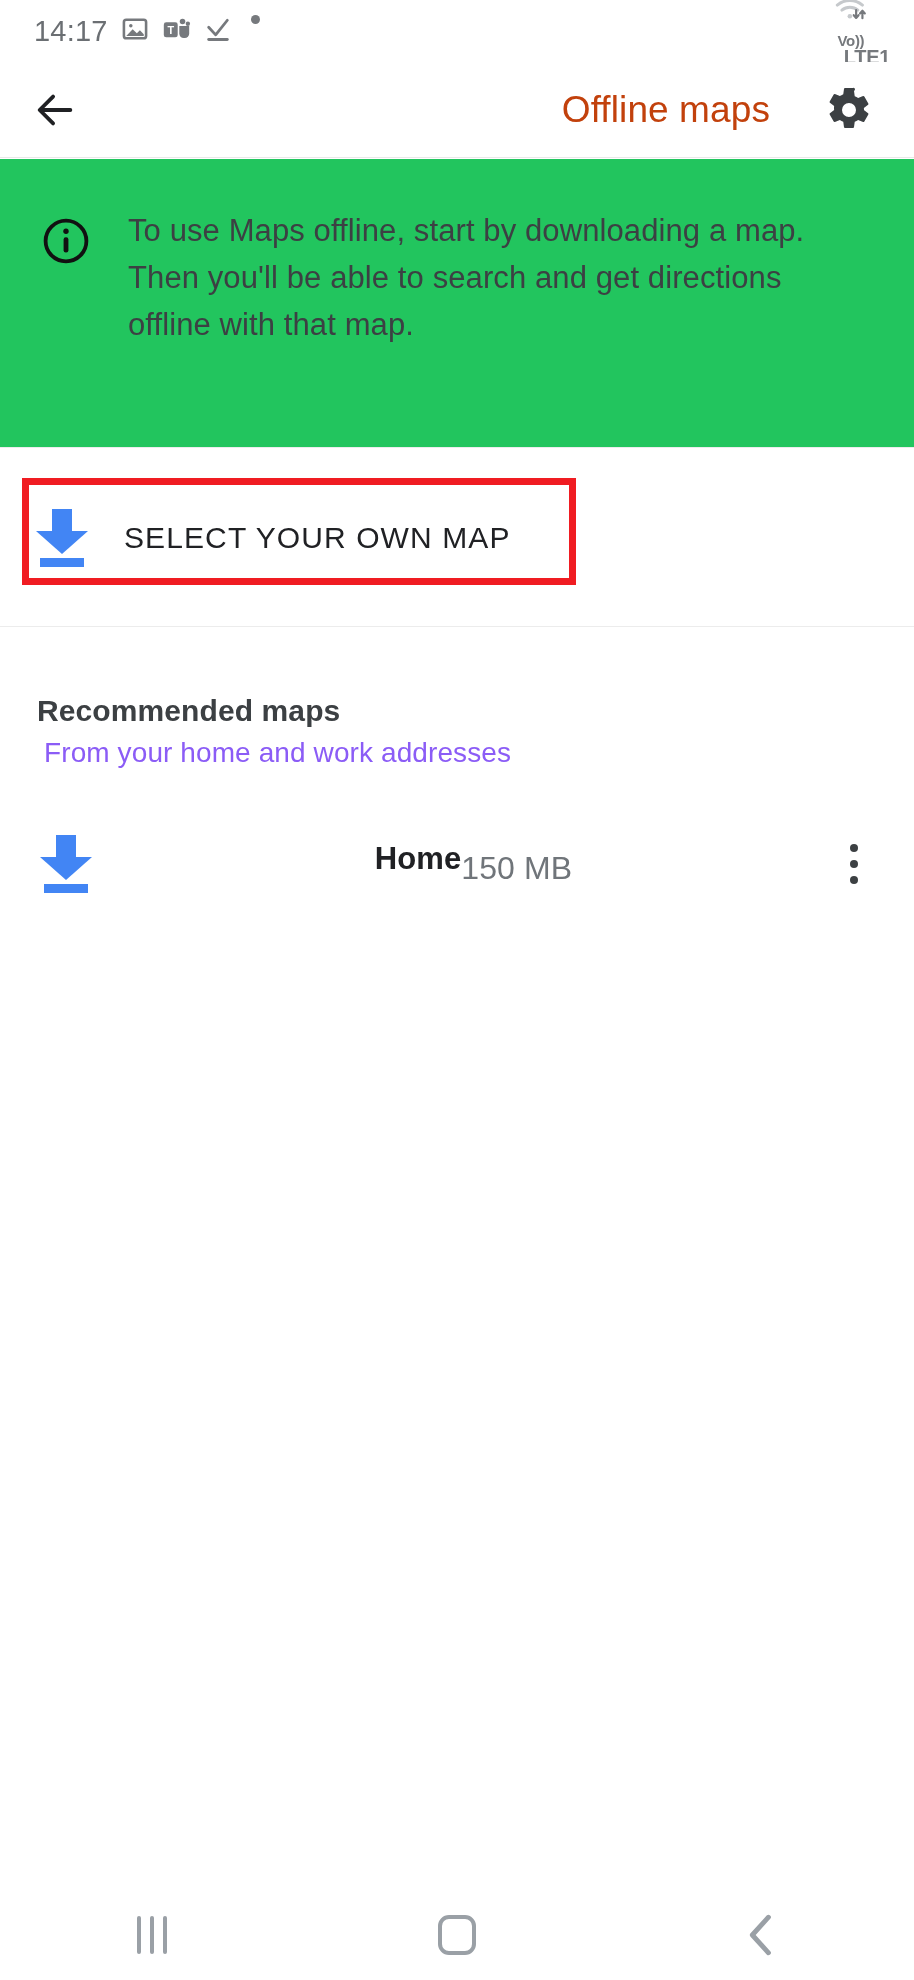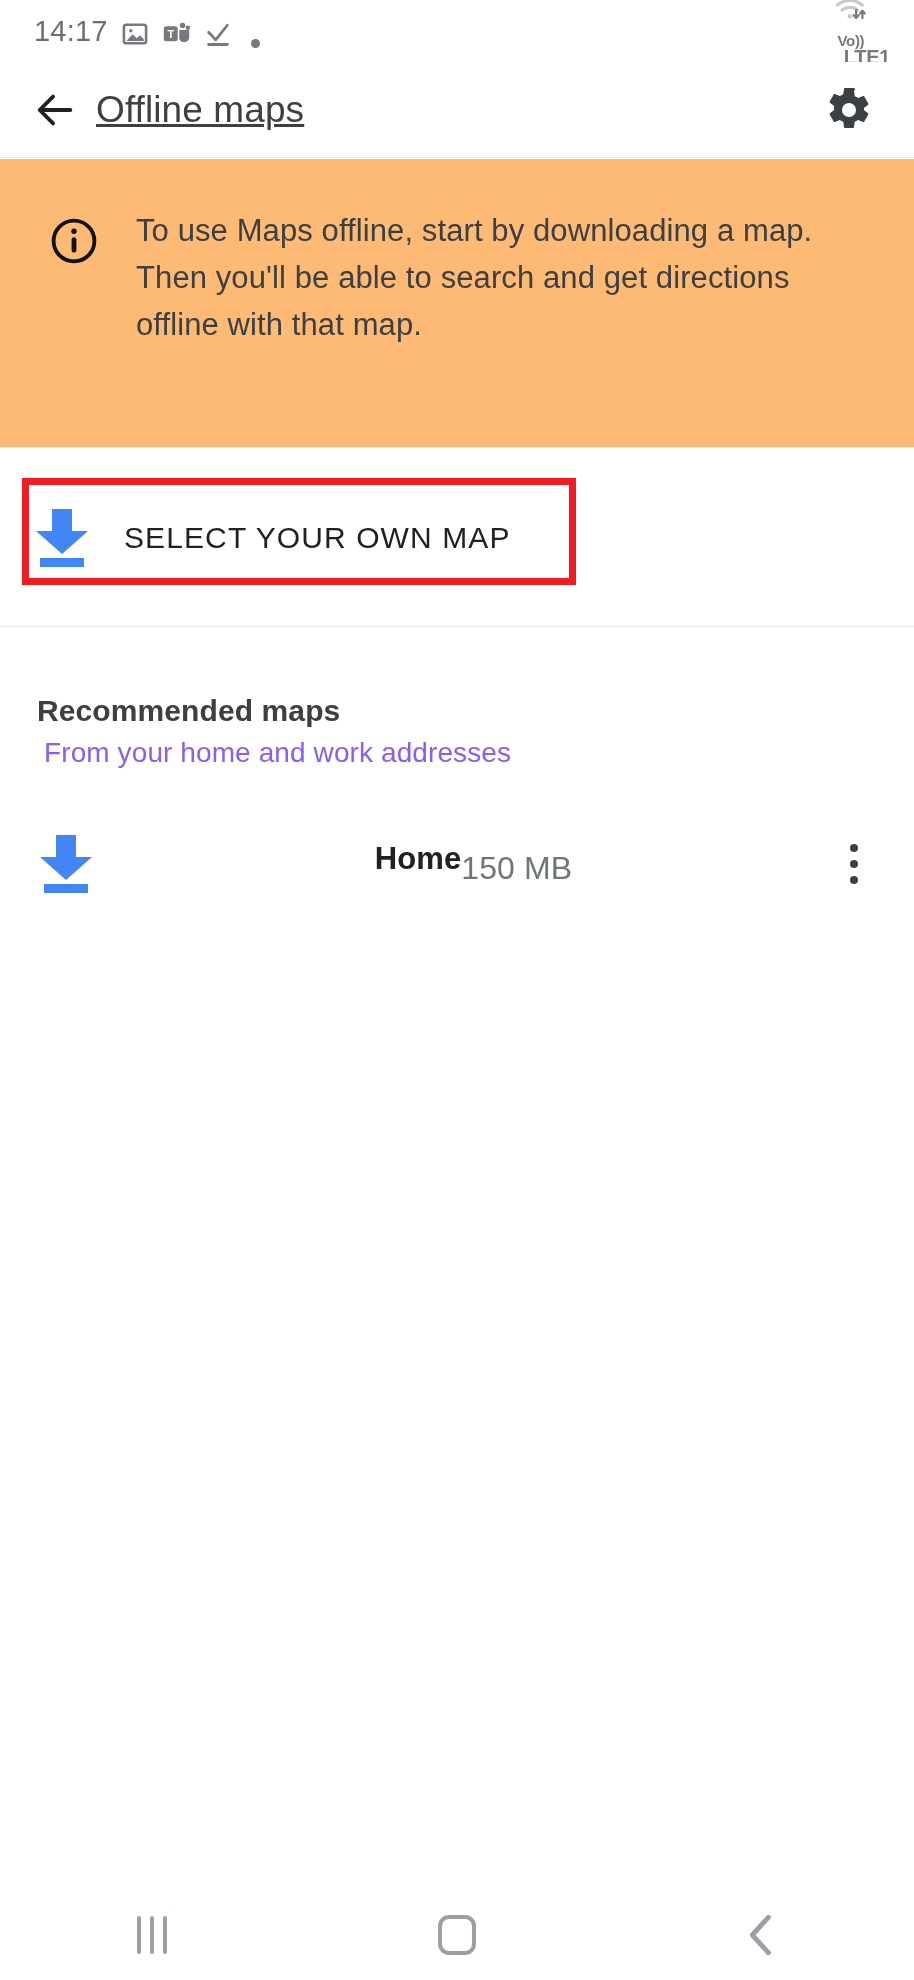--- a/index.html
+++ b/index.html
@@ -11,21 +11,21 @@
     overflow:hidden;
   }
   .screen { position:relative; width:914px; height:1980px; background:#fff; }
 
   
   .statusbar {
     position:absolute; top:0; left:0; width:914px; height:62px;
     display:flex; align-items:center; justify-content:space-between;
     padding:0 24px 0 34px;
   }
-  .sb-left { display:flex; align-items:flex-end; gap:13px; }
+  .sb-left { display:flex; align-items:flex-start; gap:13px; }
   .sb-time {
     font-size:29px; color:#6b6f73; letter-spacing:0.2px;
     font-family:"Liberation Sans", sans-serif;
   }
   .sb-right { display:flex; align-items:center; gap:11px;flex-direction:column; }
   .sb-icon { display:flex; align-items:center; justify-content:center; }
   .dot-ind { width:9px; height:9px; border-radius:50%; background:#76797d; margin-left:6px; }
 
   .volte {
     display:flex; flex-direction:column; align-items:center;
@@ -52,29 +52,29 @@
   }
 
   
   .appbar {
     position:absolute; top:62px; left:0; width:914px; height:96px;
     display:flex; align-items:center; background:#fff;
     border-bottom:1px solid #e8e8e8;
   }
   .appbar-back { width:110px; display:flex; align-items:center; justify-content:center; }
   .appbar-title {
-    flex:1; text-align:left; font-size:37px; color:#404040;
-    letter-spacing:0.1px; transform:translateX(-14px);text-decoration:underline;
+    flex:1; text-align:right; font-size:37px; color:#c2410c;
+    letter-spacing:0.1px; transform:translateX(-14px);
   }
   .appbar-settings { width:130px; display:flex; align-items:center; justify-content:center; }
 
   
   .info-block {
     position:absolute; top:159px; left:0; width:914px; height:289px;
-    display:flex; padding:48px 40px 0 12px; background:#fdba74;
+    display:flex; padding:48px 40px 0 4px; background:#22c55e;
     border-bottom:1px solid #ececec;
   }
   .info-icon-wrap { width:124px; display:flex; justify-content:center; padding-top:10px; }
   .info-text {
     flex:1; font-size:31px; line-height:47px; color:#3c4043;
     letter-spacing:0.1px; padding-right:14px;
   }
 
   
   .select-row {

